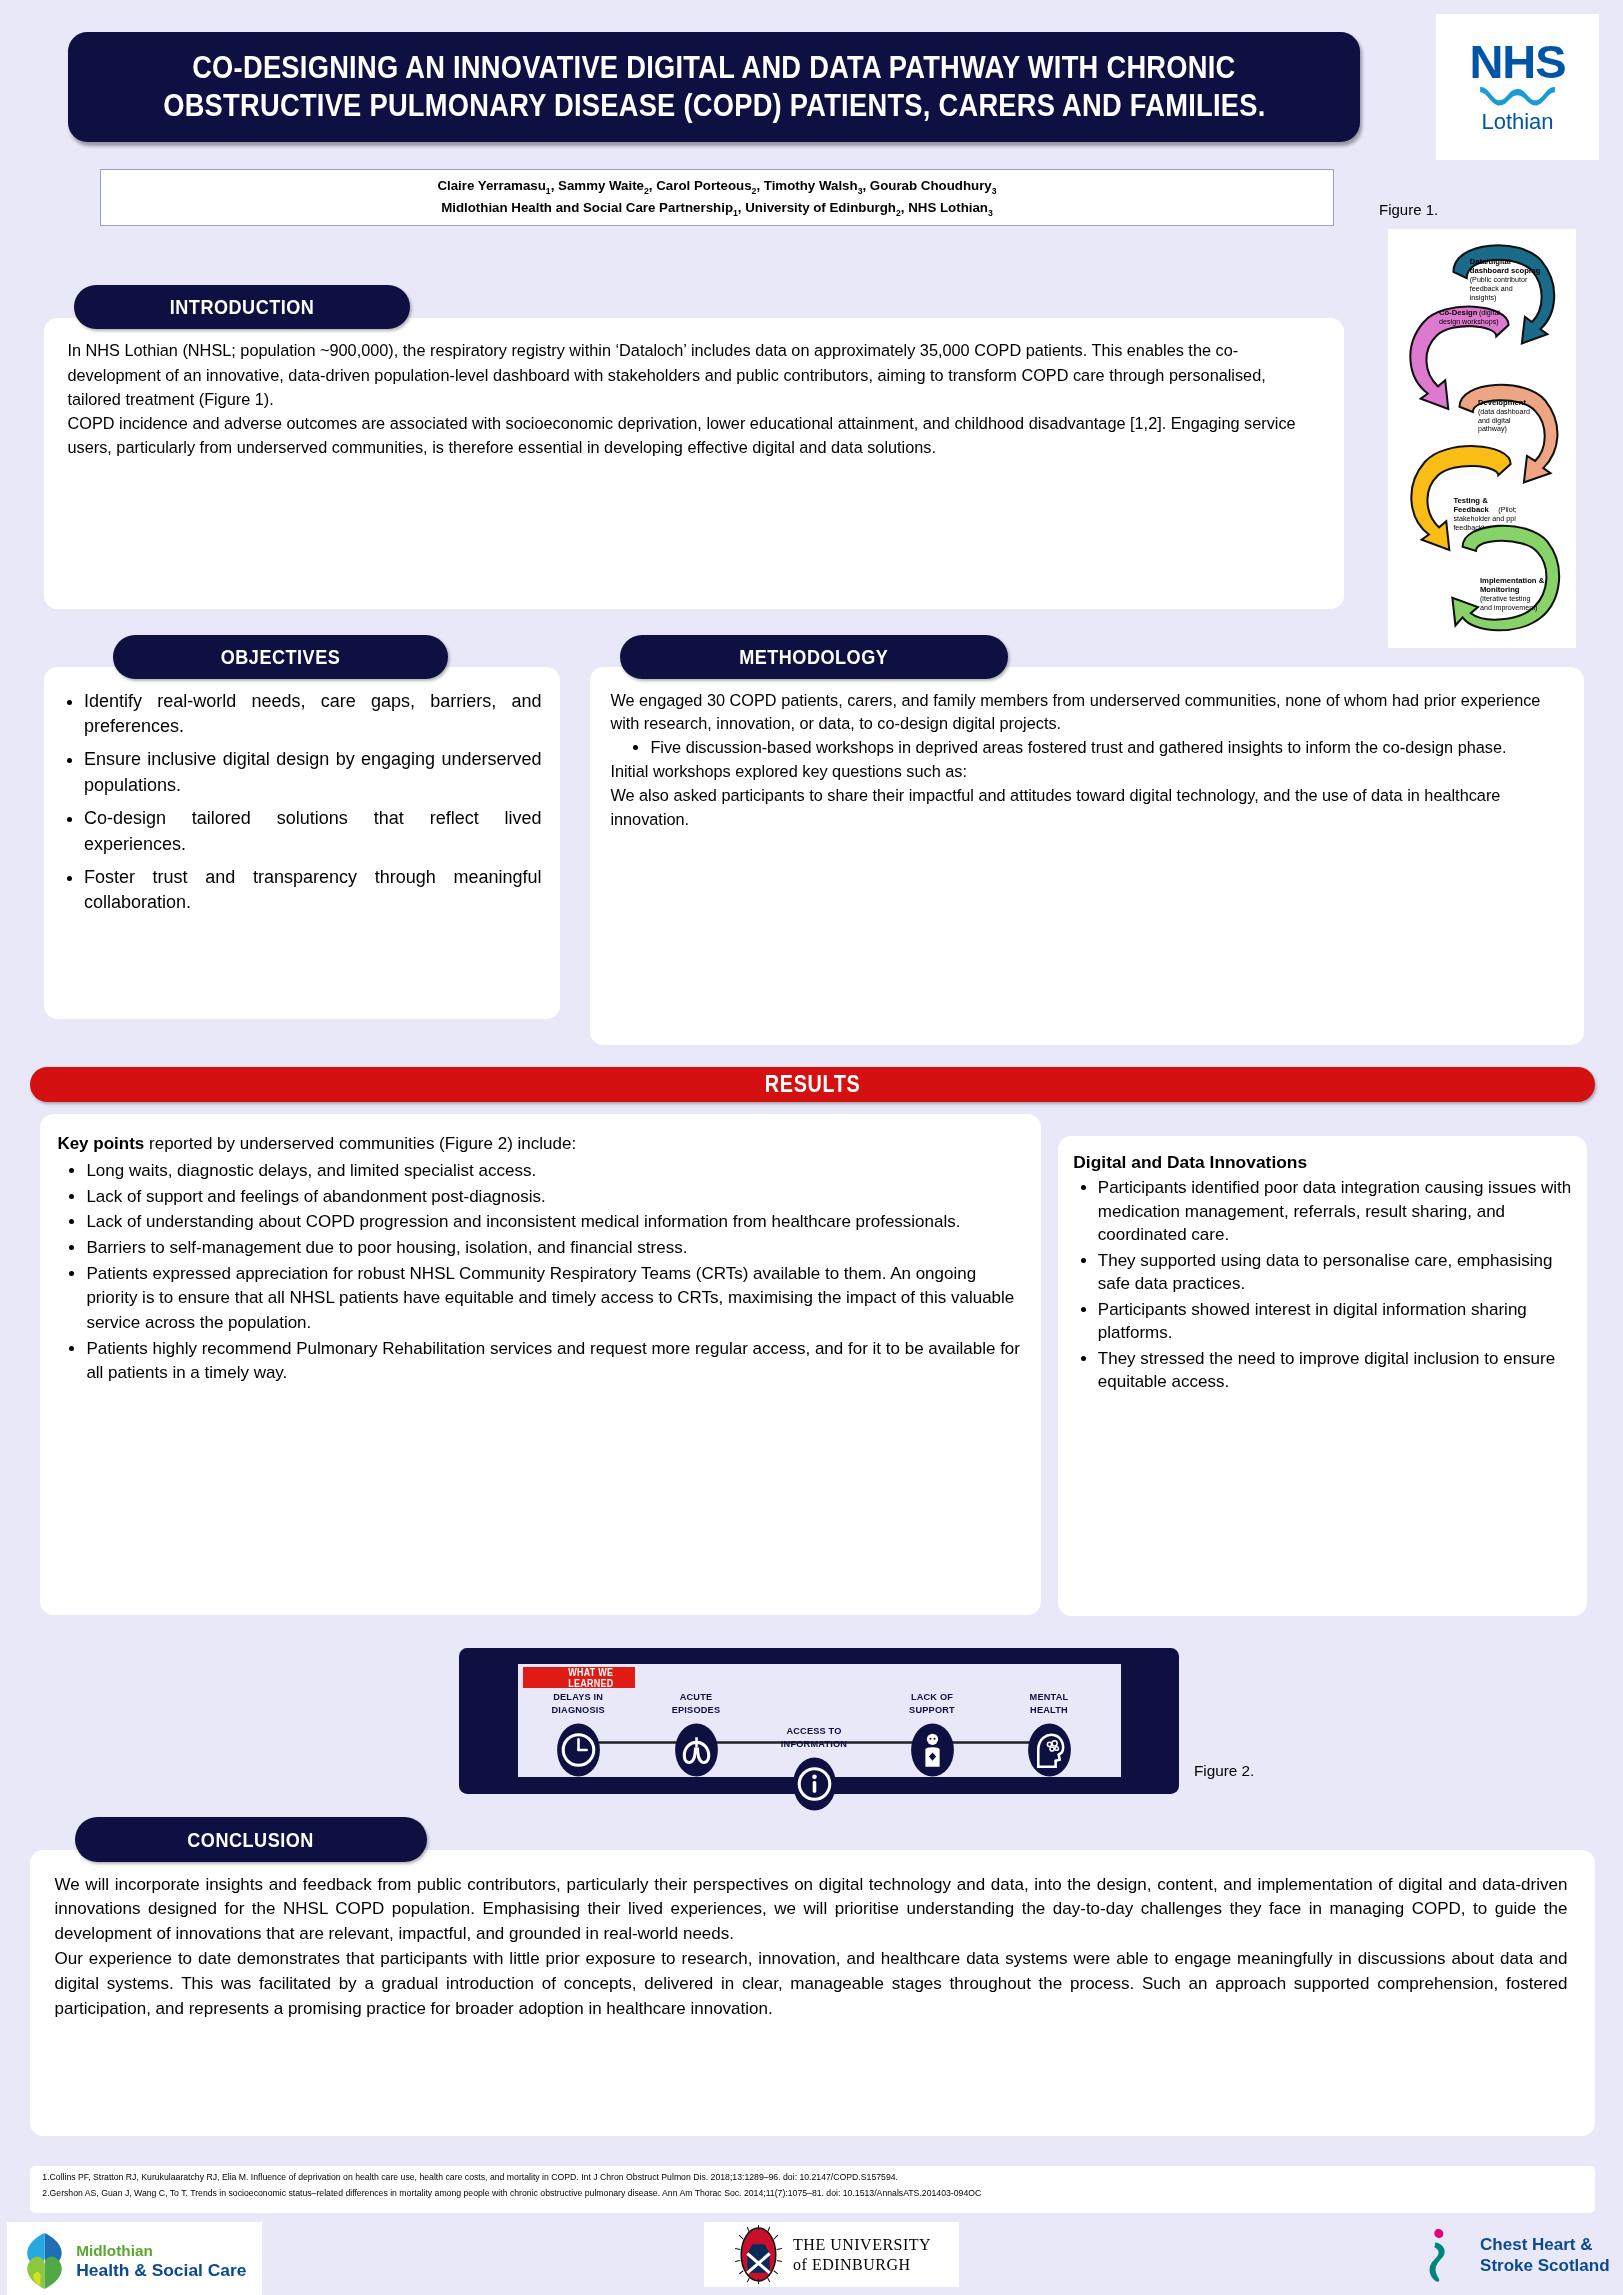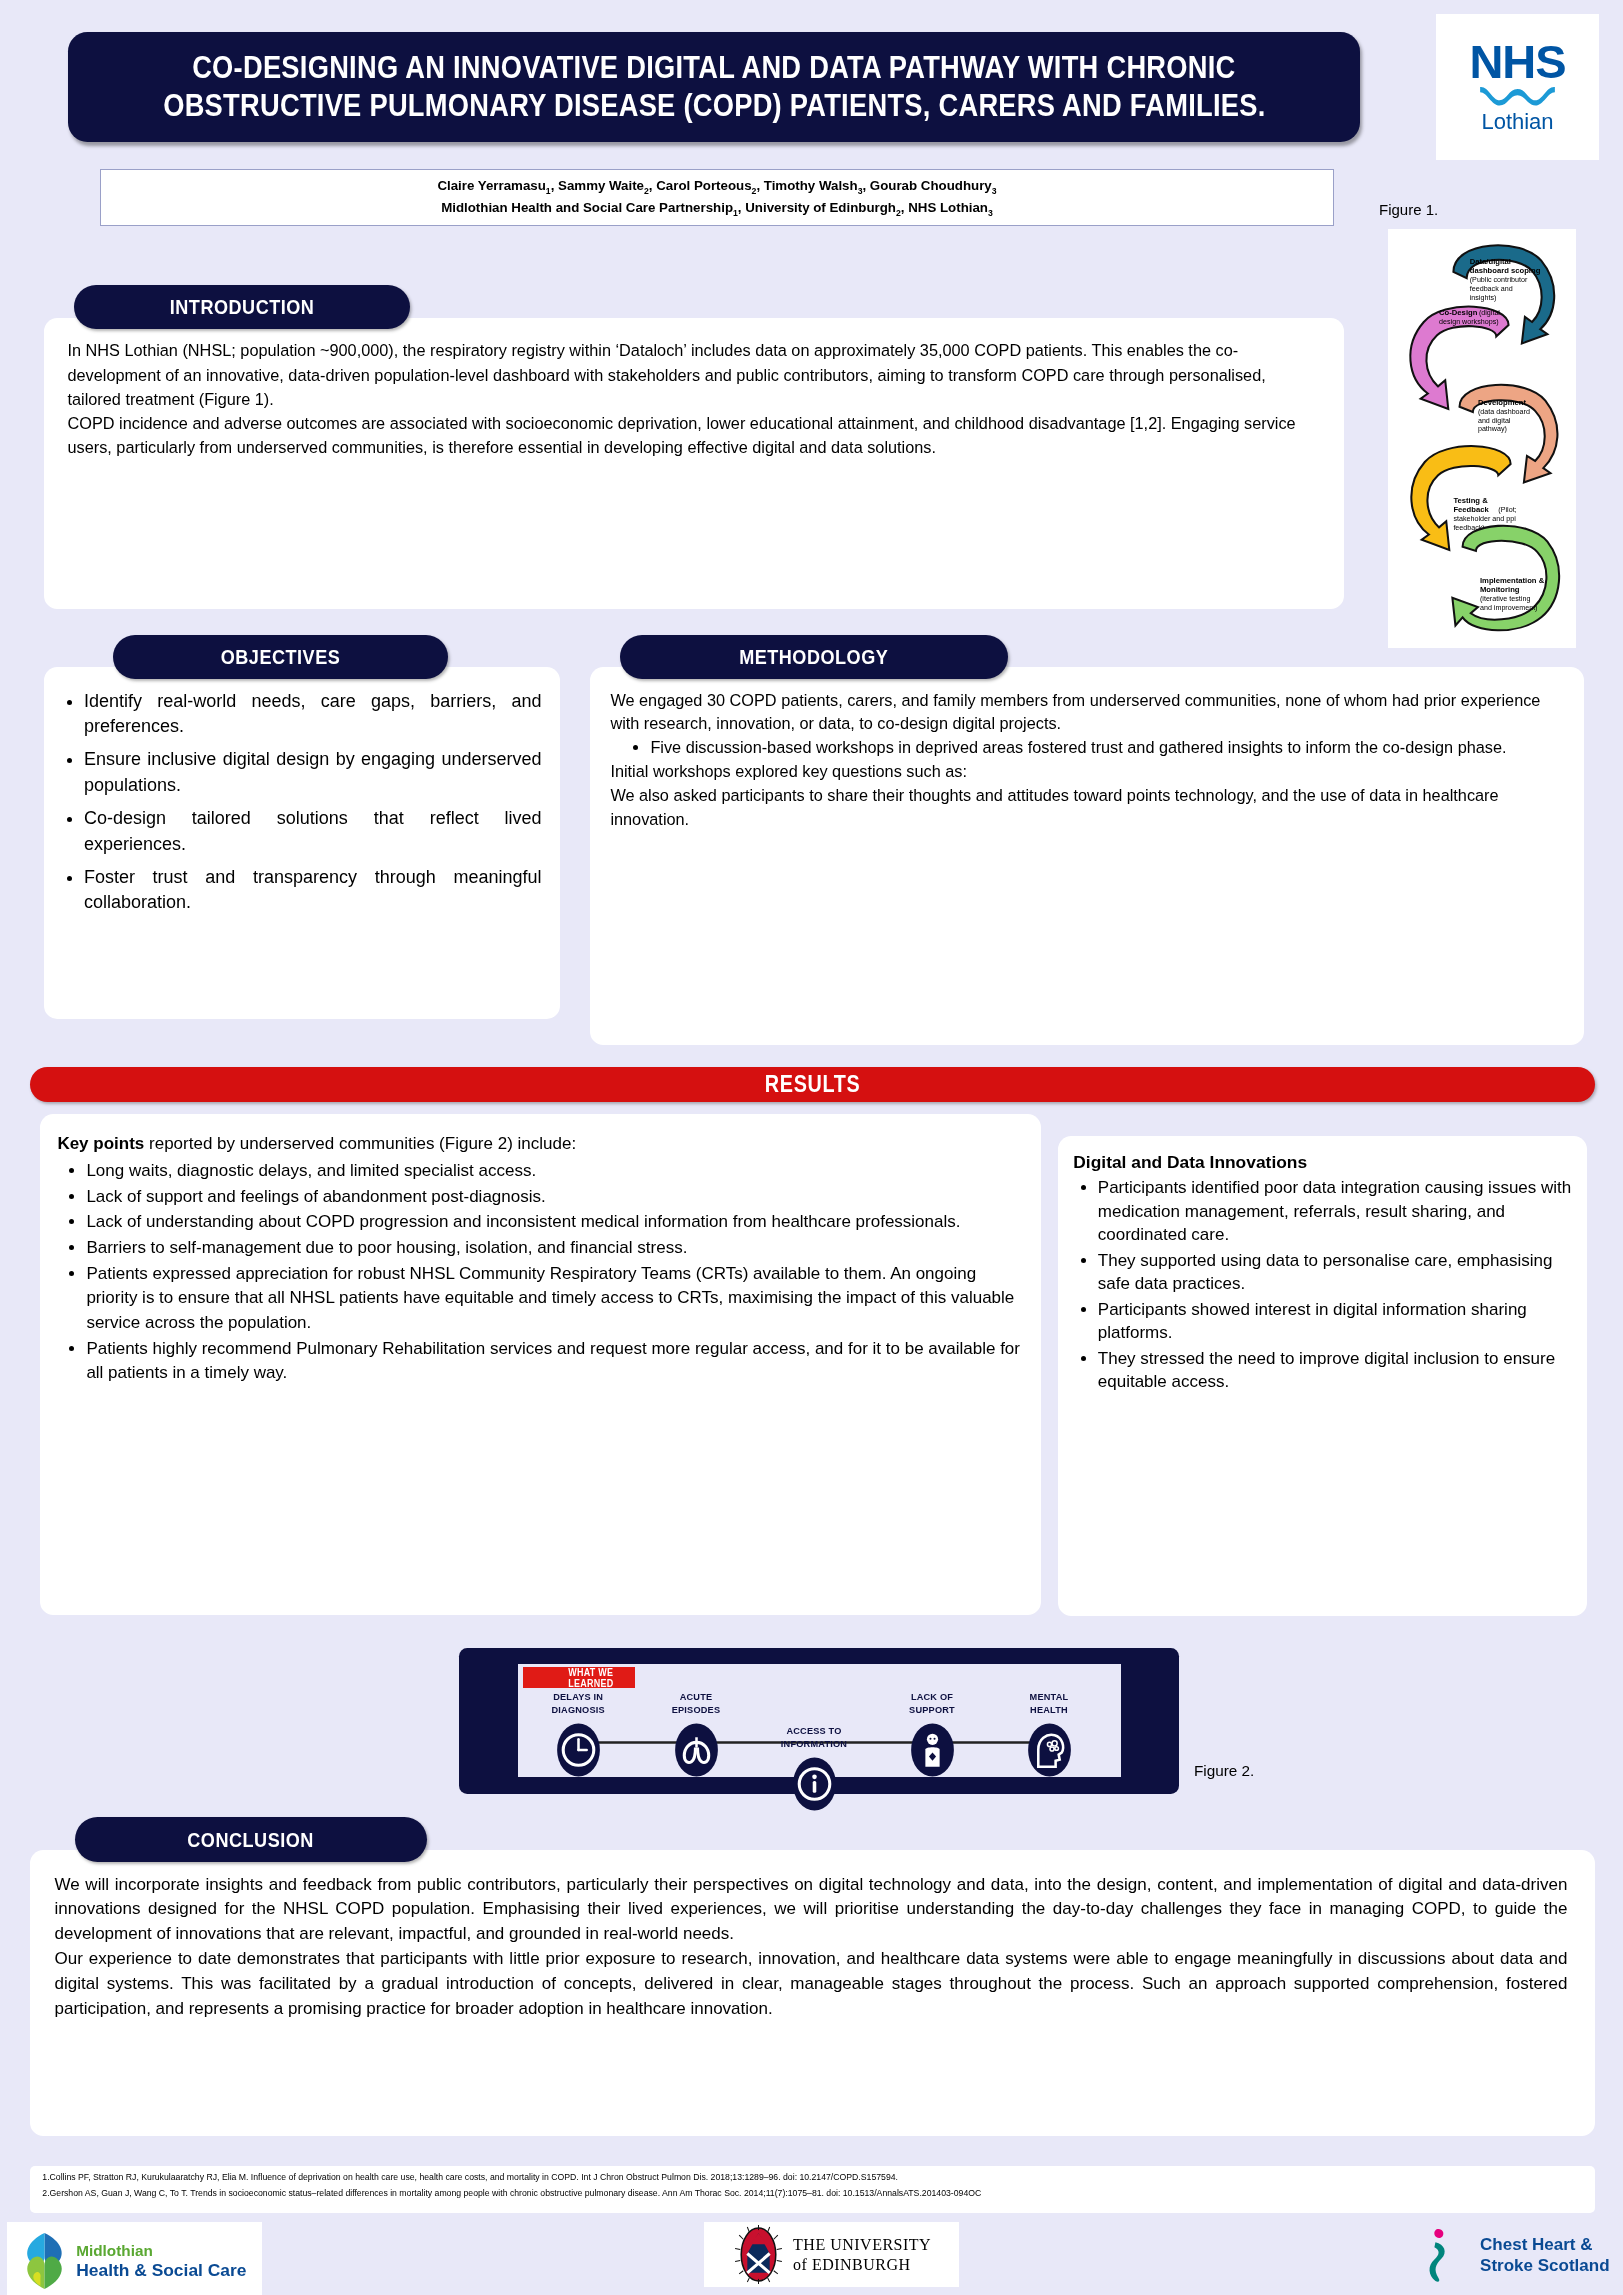--- a/index.html
+++ b/index.html
@@ -244,21 +244,21 @@
 
 <div class="pill" id="pill-meth">
   <span>METHODOLOGY</span>
 </div>
 <div class="card" id="card-meth">
   <p>We engaged 30 COPD patients, carers, and family members from underserved communities, none of whom had prior experience with research, innovation, or data, to co-design digital projects.</p>
   <ul>
     <li>Five discussion-based workshops in deprived areas fostered trust and gathered insights to inform the co-design phase.</li>
   </ul>
   <p>Initial workshops explored key questions such as:</p>
-  <p>We also asked participants to share their thoughts and attitudes toward points technology, and the use of data in healthcare innovation.</p>
+  <p>We also asked participants to share their impactful and attitudes toward digital technology, and the use of data in healthcare innovation.</p>
 </div>
 
 <div id="results-banner">
   <span>RESULTS</span>
 </div>
 
 <div class="card" id="card-res-left">
   <p class="lead"><b>Key points</b><span> reported by underserved communities (Figure 2) include:</span></p>
   <ul>
     <li>Long waits, diagnostic delays, and limited specialist access.</li>

